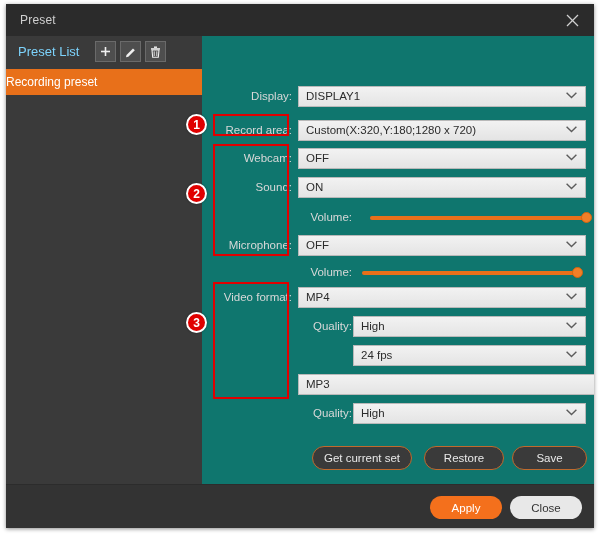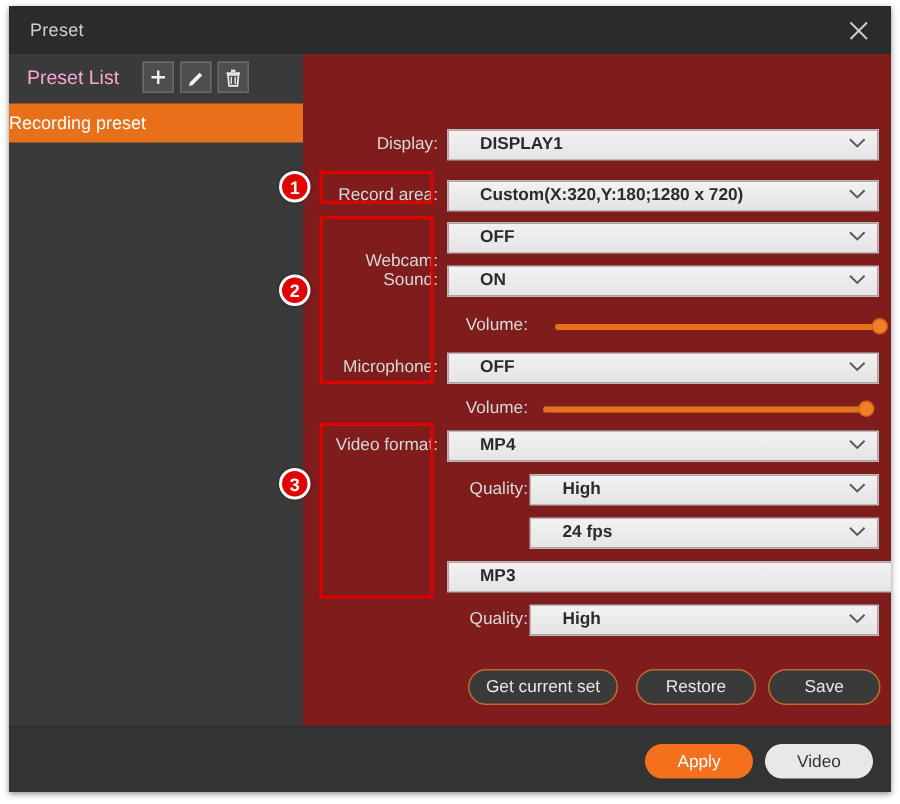--- a/index.html
+++ b/index.html
@@ -60,21 +60,21 @@
   }
   .preset-header {
     position: absolute;
     left: 0; top: 0;
     width: 196px; height: 33px;
   }
   .preset-title {
     position: absolute;
     left: 12px; top: 8px;
     font-size: 13px;
-    color: #f9a8d4;
+    color: #7dd3fc;
   }
   .tool-btns {
     position: absolute;
     left: 89px; top: 5px;
     display: flex;
     gap: 4px;
   }
   .tool-btn {
     width: 19px; height: 19px;
     background: #4e4e4e;
@@ -102,21 +102,21 @@
   }
   .preset-item.selected {
     background: #e8701a;
   }
 
   
   .main {
     position: absolute;
     left: 196px; top: 32px;
     width: 392px; height: 448px;
-    background: #7f1d1d;
+    background: #0f766e;
   }
 
   .row {
     position: absolute;
     height: 21px;
   }
   .row-label {
     position: absolute;
     right: 0; top: 0;
     height: 21px;
@@ -129,27 +129,26 @@
   .dropdown {
     position: absolute;
     height: 21px;
     background: linear-gradient(to bottom, #f2f2f2 0%, #e4e4e4 100%);
     border: 1px solid #b9b9b9;
     box-sizing: border-box;
     cursor: pointer;
   }
   .dropdown .dd-text {
     position: absolute;
-    left: 21px; top: 0;
+    left: 7px; top: 0;
     height: 19px;
     line-height: 19px;
     font-size: 11.5px;
     color: #2b2b2b;
     white-space: nowrap;
-    font-weight: bold;
   }
   .dropdown .dd-arrow {
     position: absolute;
     right: 8px; top: 5px;
   }
   .dropdown .dd-arrow svg { display:block; }
 
   
   .slider {
     position: absolute;
@@ -327,21 +326,21 @@
     </div>
     <div class="dropdown" style="left:96px; top:84px; width:288px;">
       <span class="dd-text">Custom(X:320,Y:180;1280 x 720)</span>
       <span class="dd-arrow">
         <svg width="11" height="7" viewBox="0 0 11 7">
             <path d="M0.6 0.8 L5.5 5.6 L10.4 0.8" fill="none" stroke="#5c5c5c" stroke-width="1.4"></path>
           </svg>
       </span>
     </div>
 
-    <div class="row" style="left:0; top:128px; width:90px;">
+    <div class="row" style="left:0; top:112px; width:90px;">
       <span class="row-label">Webcam:</span>
     </div>
     <div class="dropdown" style="left:96px; top:112px; width:288px;">
       <span class="dd-text">OFF</span>
       <span class="dd-arrow">
         <svg width="11" height="7" viewBox="0 0 11 7">
             <path d="M0.6 0.8 L5.5 5.6 L10.4 0.8" fill="none" stroke="#5c5c5c" stroke-width="1.4"></path>
           </svg>
       </span>
     </div>
@@ -451,21 +450,21 @@
     <div class="pill" style="left:310px; top:410px; width:75px;">
       <span>Save</span>
     </div>
   </div>
 
   <div class="footer">
     <div class="footer-btn btn-apply">
       <span>Apply</span>
     </div>
     <div class="footer-btn btn-close">
-      <span>Video</span>
+      <span>Close</span>
     </div>
   </div>
 
   <div class="anno-box" style="left:207px; top:110px; width:76px; height:22px;"></div>
   <div class="anno-badge" style="left:180px; top:110px;">1</div>
 
   <div class="anno-box" style="left:207px; top:140px; width:76px; height:112px;"></div>
   <div class="anno-badge" style="left:180px; top:179px;">2</div>
 
   <div class="anno-box" style="left:207px; top:278px; width:76px; height:117px;"></div>

